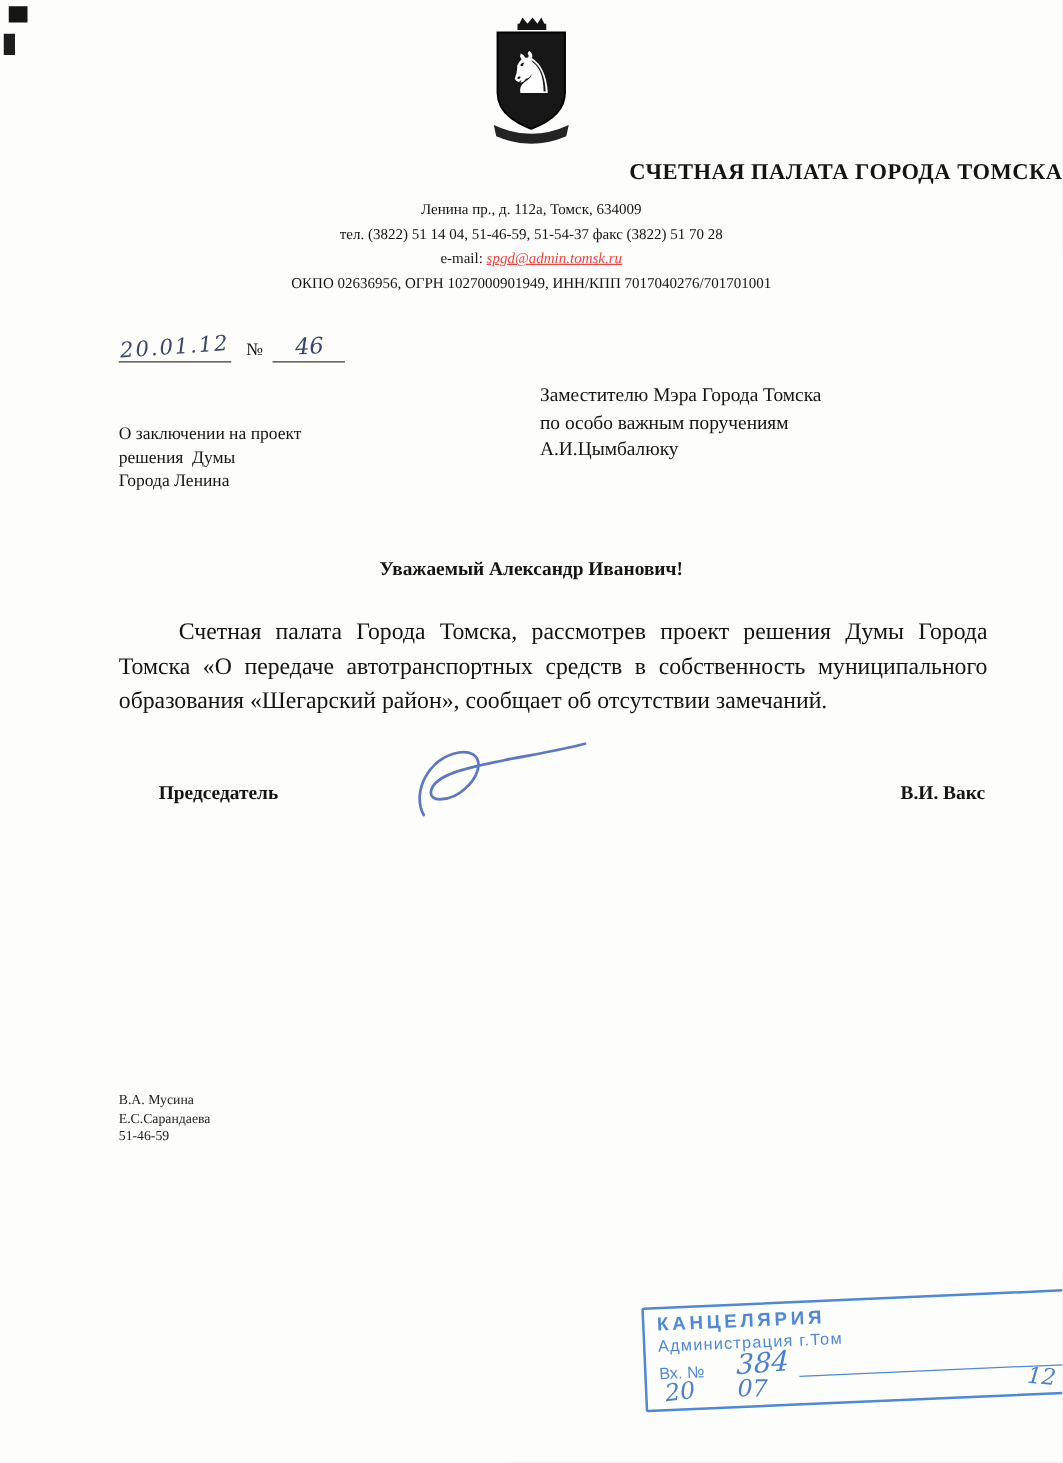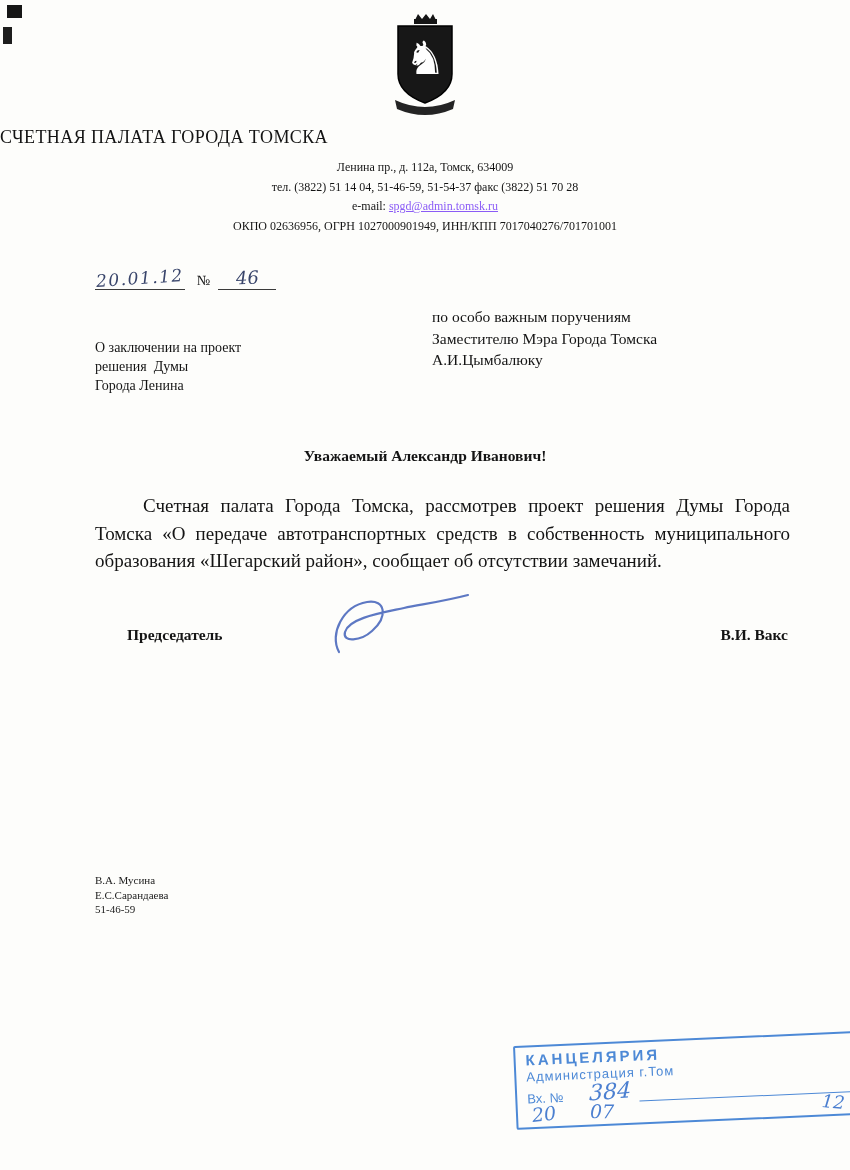--- a/index.html
+++ b/index.html
@@ -12,25 +12,25 @@
 
   
   .artifact1 { position:absolute; left:7px; top:5px; width:15px; height:13px; background:#161616; }
   .artifact2 { position:absolute; left:3px; top:27px; width:9px; height:17px; background:#1d1d1d; }
 
   
   .emblem { position:absolute; top:12px; left:50%; transform:translateX(-50%); }
 
   
   .org-title {
-    position:absolute; top:127px; left:0; width:100%; text-align:left;
-    font-size:18px; font-weight:normal; letter-spacing:0.4px;
+    position:absolute; top:127px; left:0; width:100%; text-align:right;
+    font-size:18px; font-weight:bold; letter-spacing:0.4px;
   }
   .contact { position:absolute; top:158px; left:0; width:100%; text-align:center; font-size:12px; line-height:19.5px; }
-  .email-link { text-decoration:underline; color:#8b5cf6; }
+  .email-link { text-decoration:underline; color:#ef4444;font-style:italic; }
 
   
   .ref-block { position:absolute; top:260px; left:95px; width:320px; font-size:14px; }
   .ref-row1 { display:flex; align-items:flex-end; height:30px; }
   .hand { font-family:"DejaVu Serif", serif; font-style:italic; color:#39456b; }
   .u-line { border-bottom:1px solid #3a3a3a; }
   .date-cell { width:90px; text-align:center; padding-bottom:1px; }
   .hand-date { display:inline-block; transform:rotate(-4deg); font-size:17px; letter-spacing:1.5px; }
   .no-sign { margin:0 8px 1px 12px; }
   .no-cell { width:58px; text-align:center; padding-bottom:1px; }
@@ -109,22 +109,22 @@
     </div>
   </div>
 
   <div class="subject">
     <div class="pre">О заключении на проект</div>
     <div class="pre">решения  Думы</div>
     <div class="pre">Города Ленина</div>
   </div>
 
   <div class="addressee">
+    <div>Заместителю Мэра Города Томска</div>
     <div>по особо важным поручениям</div>
-    <div>Заместителю Мэра Города Томска</div>
     <div>А.И.Цымбалюку</div>
   </div>
 
   <div class="salutation">Уважаемый Александр Иванович!</div>
   <div class="body-par">Счетная палата Города Томска, рассмотрев проект решения Думы Города Томска «О передаче автотранспортных средств в собственность муниципального образования «Шегарский район», сообщает об отсутствии замечаний.</div>
 
   <div class="sign-row">
     <span class="sign-pos">Председатель</span>
     <span class="sign-scribble">
       <svg width="150" height="75" viewBox="0 0 150 75">

